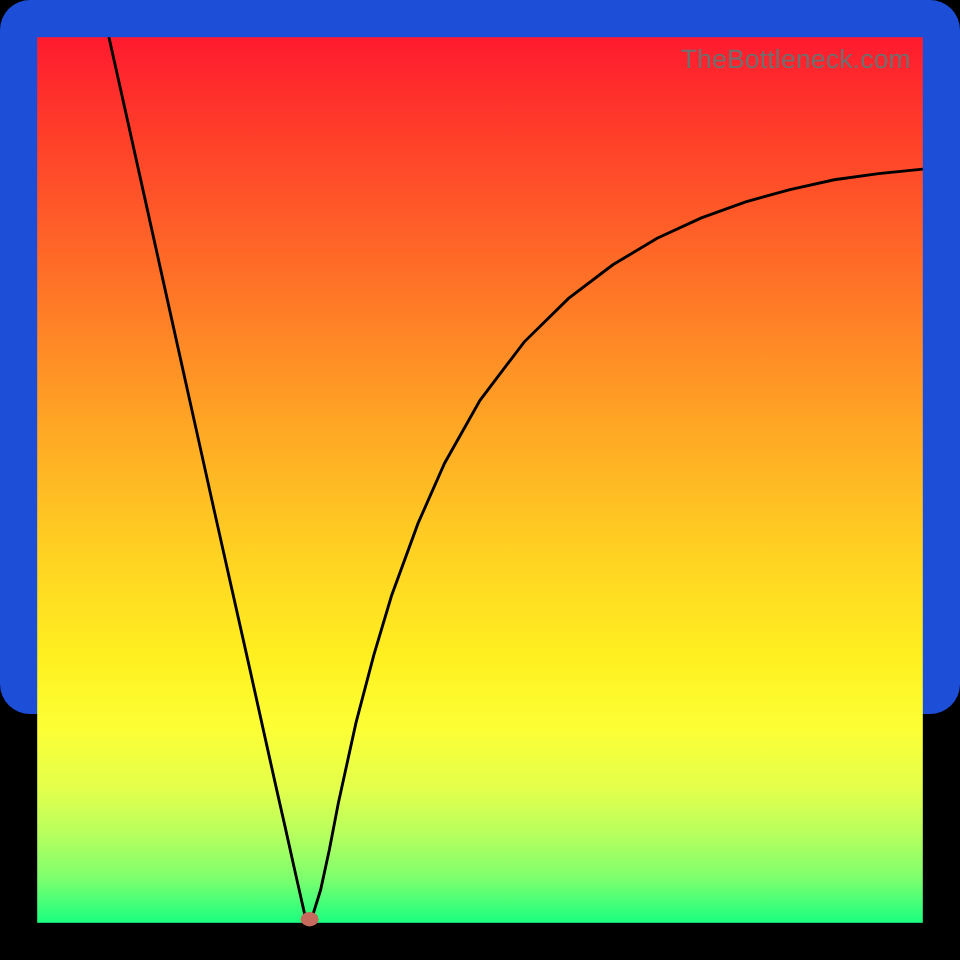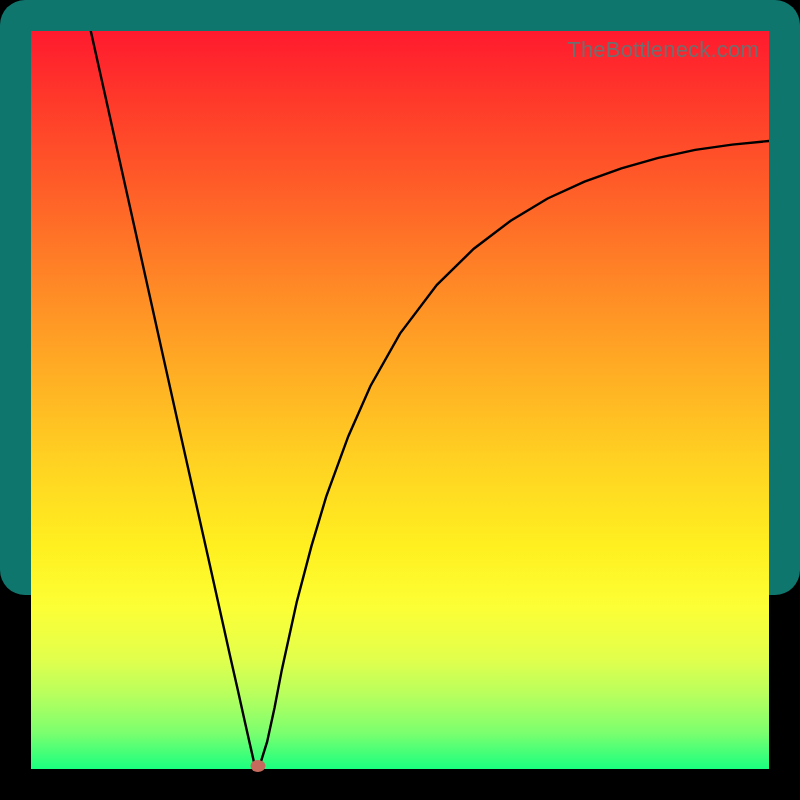--- a/index.html
+++ b/index.html
@@ -8,21 +8,21 @@
     width: 800px;
     height: 800px;
     background: #000;
     overflow: hidden;
     font-family: Arial, Helvetica, sans-serif;
   }
   .frame {
     position: relative;
     width: 800px;
     height: 595px;
-    background: #0f766e;
+    background: #1d4ed8;
     border-radius: 25px;
   }
   .plot-area {
     position: absolute;
     left: 31px;
     top: 31px;
     width: 738px;
     height: 738px;
     
     background: linear-gradient(

